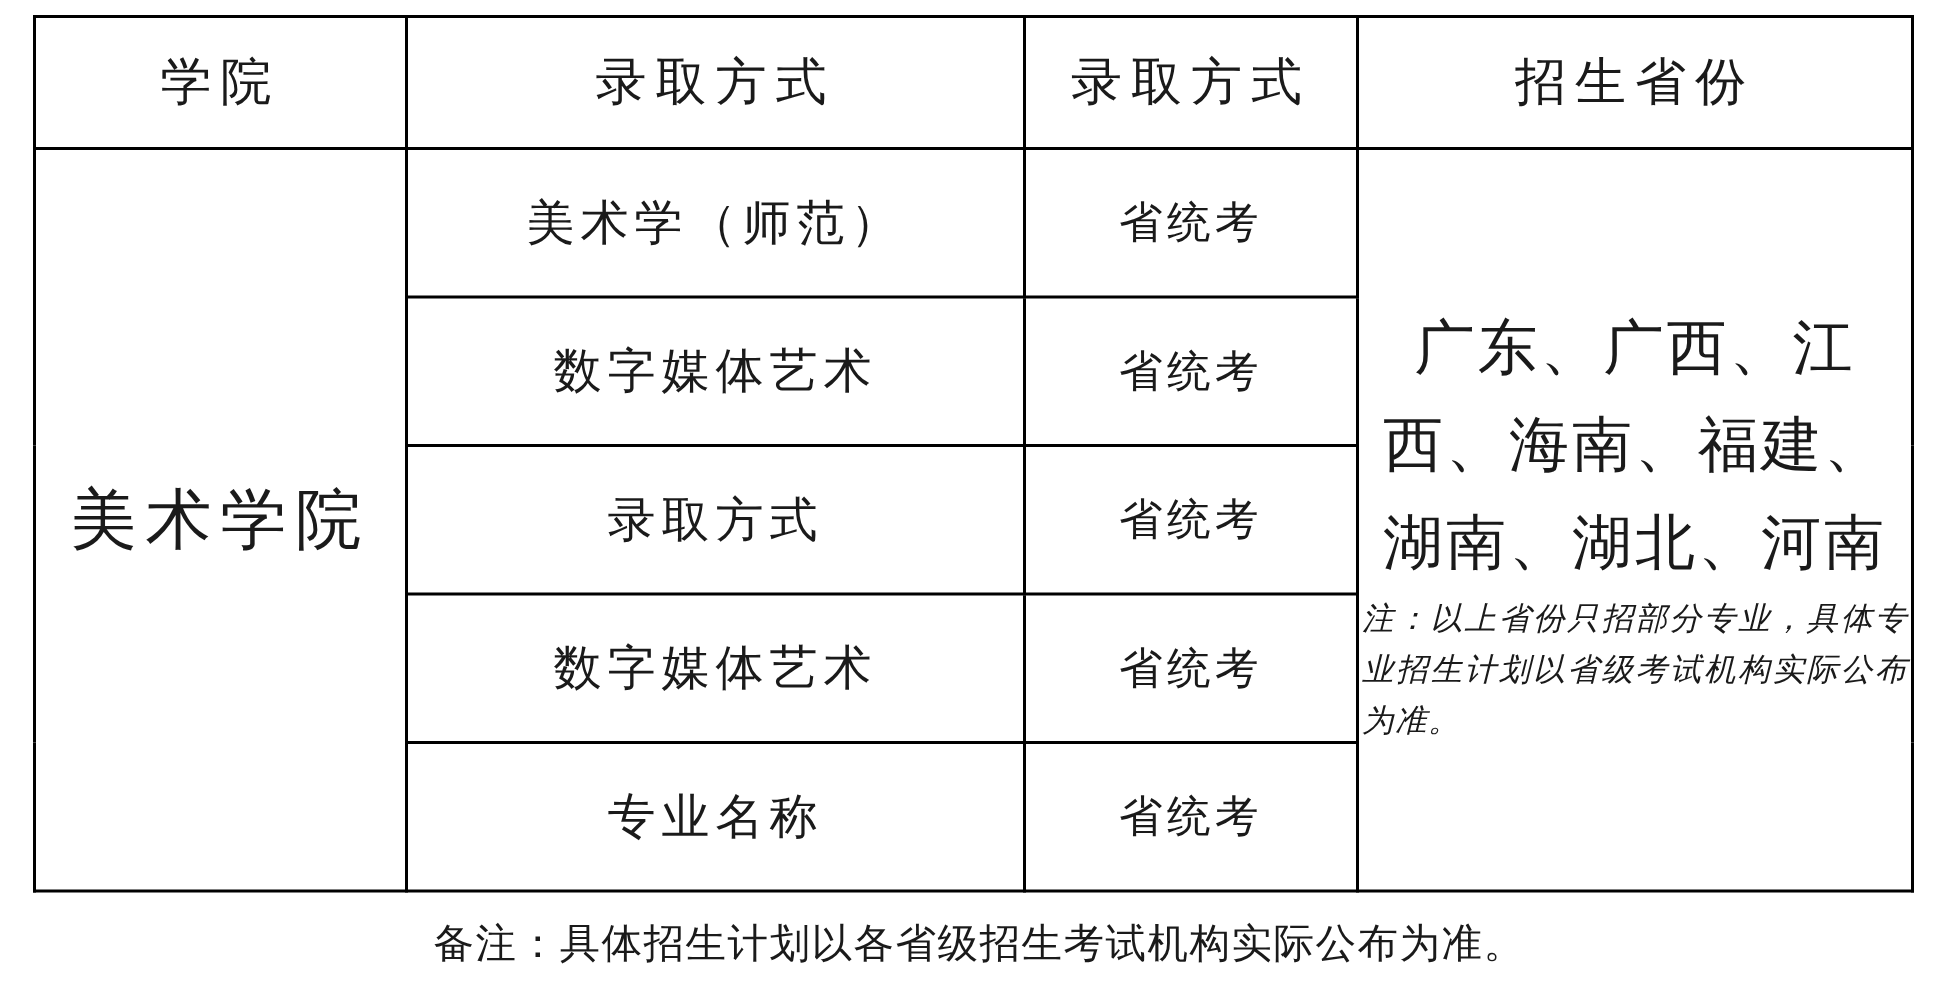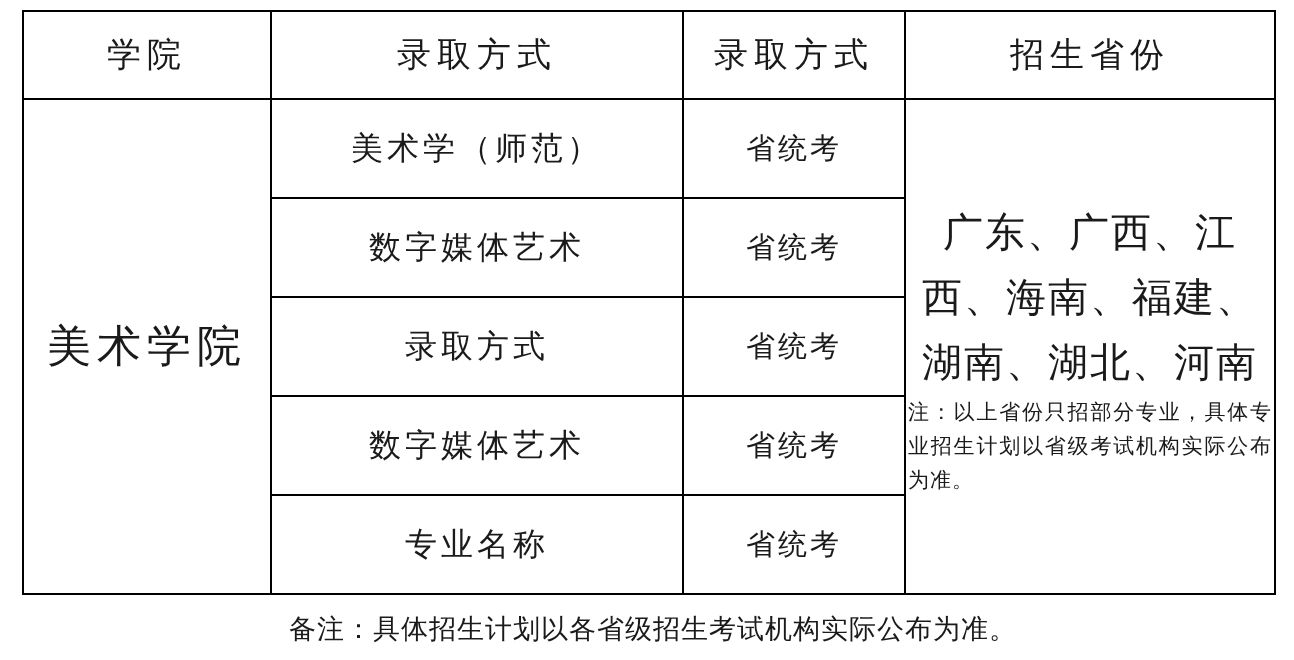--- a/index.html
+++ b/index.html
@@ -70,20 +70,21 @@
     text-align: center;
     margin-top: 4px;
   }
   .province-note {
     font-size: 21px;
     line-height: 1.62;
     letter-spacing: 1px;
     text-align: justify;
     text-align-last: left;
     padding: 0 2px;
+    font-style: italic;
   }
   .footnote {
     margin: 16px 0 0 0;
     text-align: center;
     font-size: 27px;
     letter-spacing: 1px;
     font-family: "DejaVu Serif", "Liberation Serif", serif;
     padding-left: 12px;
   }
 </style>

